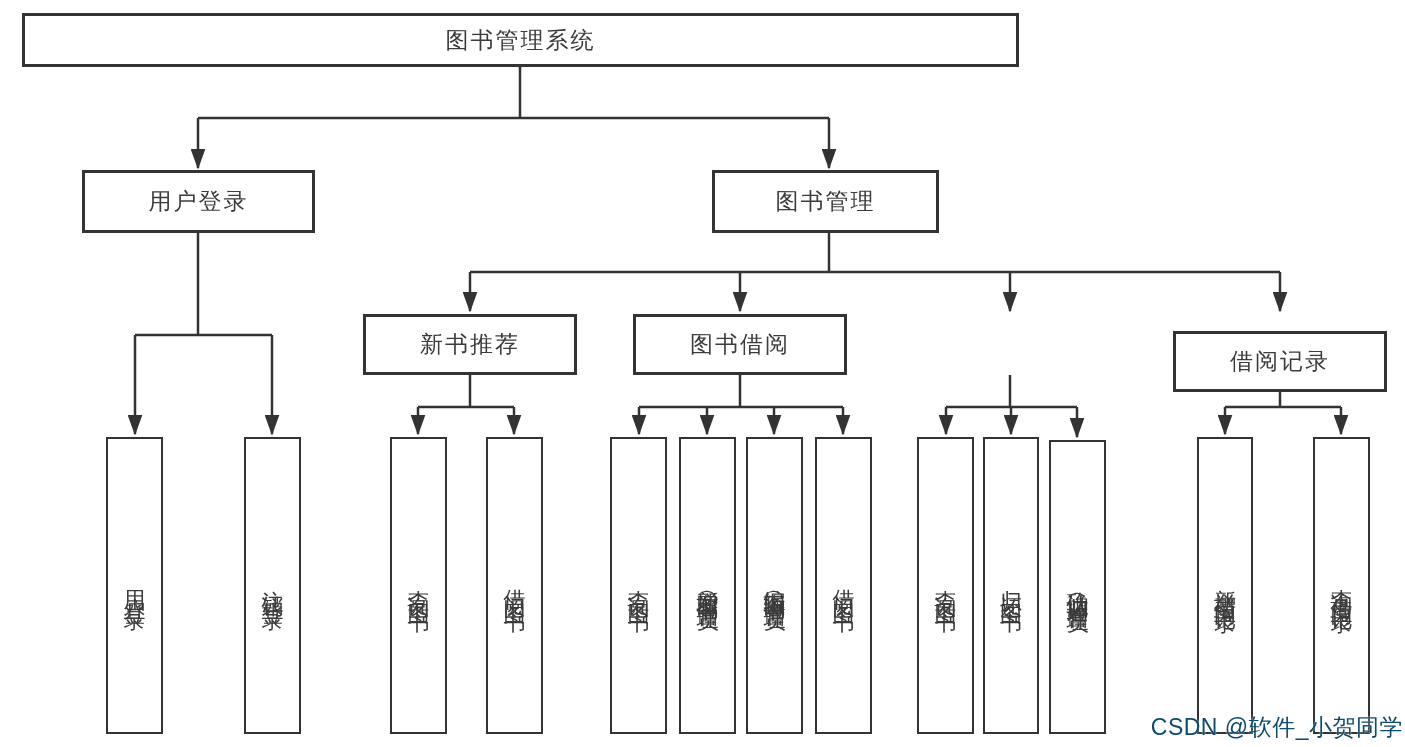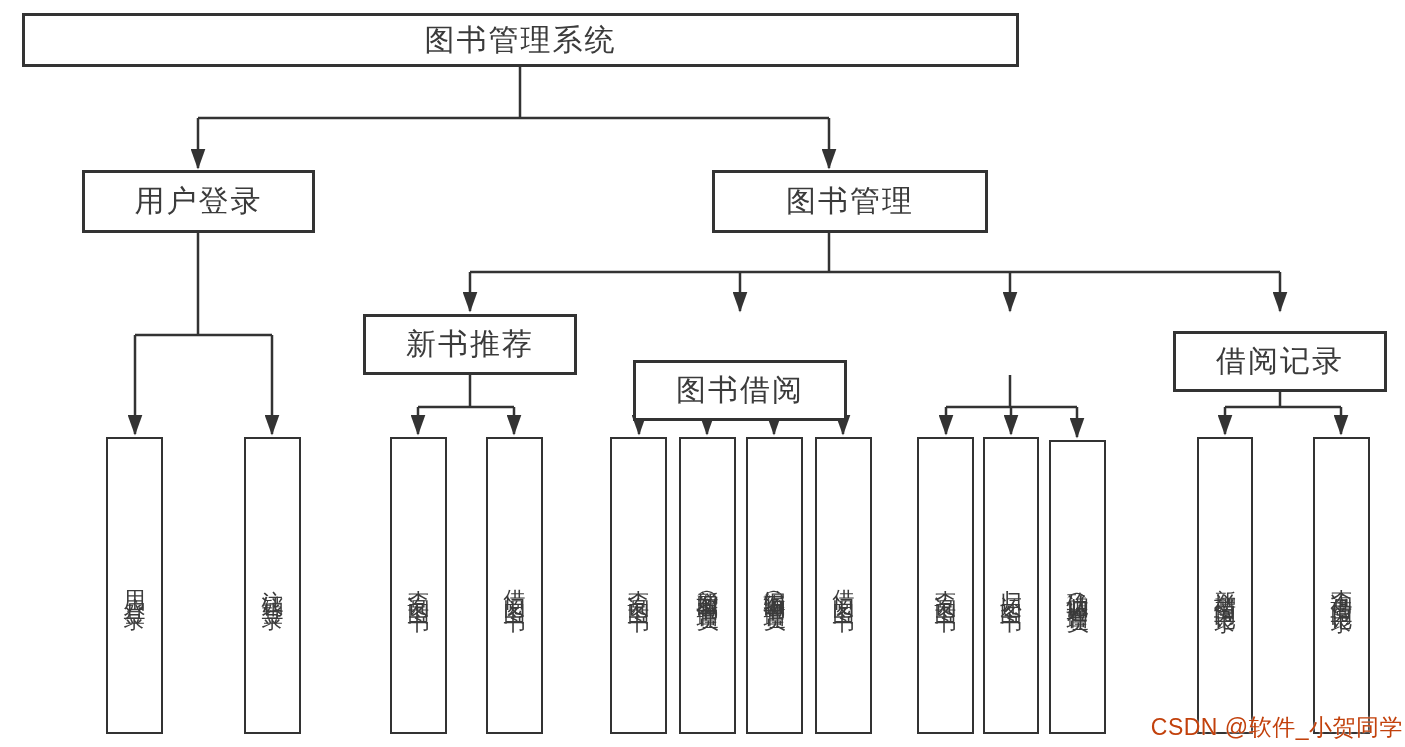--- a/index.html
+++ b/index.html
@@ -22,40 +22,40 @@
     box-sizing: border-box;
     background: #ffffff;
     border: 3px solid #333333;
     color: #3b3b3b;
     display: flex;
     align-items: center;
     justify-content: center;
     z-index: 2;
   }
   .h-node {
-    font-size: 30px;
+    font-size: 23px;
     letter-spacing: 2px;
     font-weight: 400;
   }
   .leaf {
     border-width: 2.5px;
     writing-mode: vertical-rl;
     text-orientation: mixed;
     font-size: 22px;
     letter-spacing: 7px;
     line-height: 1;
   }
   .leaf.long { letter-spacing: 3px; }
   .leaf.mid  { letter-spacing: 5px; }
   .watermark {
     position: absolute;
     right: 2px;
     bottom: 4px;
     font-size: 23px;
-    color: #c2410c;
+    color: #0c4a6e;
     letter-spacing: 0.5px;
     z-index: 5;
     text-shadow: 0 0 2px #ffffff;
     white-space: nowrap;
   }
 </style>
 </head>
 <body>
 
 <div class="canvas">
@@ -106,24 +106,24 @@
       <path d="M1280 375 V407"></path>
       <path d="M1225 407 H1341"></path>
       <path d="M1225 407 V434" marker-end="url(#arrow)"></path>
       <path d="M1341 407 V434" marker-end="url(#arrow)"></path>
     </g>
   </svg>
 
   <div class="node h-node" style="left:22px; top:13px; width:997px; height:54px;">图书管理系统</div>
 
   <div class="node h-node" style="left:82px; top:170px; width:233px; height:63px;">用户登录</div>
-  <div class="node h-node" style="left:712px; top:170px; width:276px; height:63px;">图书管理</div>
+  <div class="node h-node" style="left:712px; top:170px; width:227px; height:63px;">图书管理</div>
 
   <div class="node h-node" style="left:363px; top:314px; width:214px; height:61px;">新书推荐</div>
-  <div class="node h-node" style="left:633px; top:314px; width:214px; height:61px;margin-top:46px;">图书借阅</div>
+  <div class="node h-node" style="left:633px; top:314px; width:214px; height:61px;">图书借阅</div>
   <div class="node h-node" style="left:1173px; top:314px; width:214px; height:61px;margin-top:17px;">借阅记录</div>
 
   <div class="node leaf" style="left:106px; top:437px; width:57px; height:297px;">用户登录</div>
   <div class="node leaf" style="left:244px; top:437px; width:57px; height:297px;">注销登录</div>
 
   <div class="node leaf" style="left:390px; top:437px; width:57px; height:297px;">查询图书</div>
   <div class="node leaf" style="left:486px; top:437px; width:57px; height:297px;">借阅图书</div>
 
   <div class="node leaf" style="left:610px; top:437px; width:57px; height:297px;">查询图书</div>
   <div class="node leaf long" style="left:679px; top:437px; width:57px; height:297px;">新增图书（管理员）</div>

